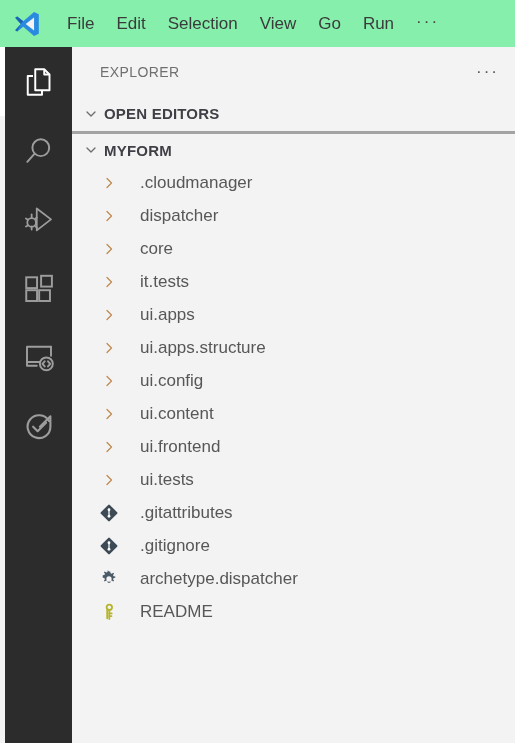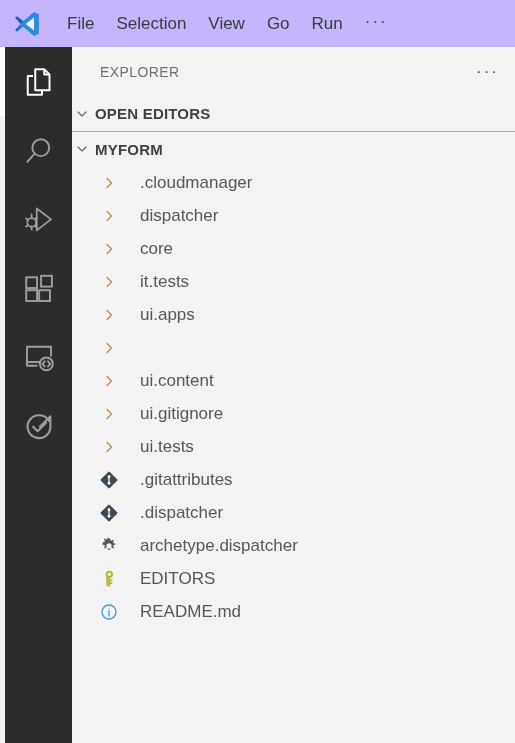--- a/index.html
+++ b/index.html
@@ -11,21 +11,21 @@
     background: #f3f3f3;
     font-family: "Liberation Sans", sans-serif;
     -webkit-font-smoothing: antialiased;
   }
 
   
   #menubar {
     position: absolute;
     left: 0; top: 0;
     width: 515px; height: 47px;
-    background: #c4b5fd;
+    background: #86efac;
     display: flex;
     align-items: center;
   }
   #vscode-logo {
     width: 34px; height: 34px;
     margin-left: 10px; margin-right: 12px;
     flex: 0 0 auto;
     display: flex; align-items: center; justify-content: center;
   }
   .menu-item {
@@ -93,25 +93,25 @@
     letter-spacing: 2px;
     line-height: 8px;
     cursor: pointer;
     padding: 6px 4px;
   }
 
   .section-header {
     height: 35px;
     display: flex;
     align-items: center;
-    padding-left: 1px;
+    padding-left: 10px;
     cursor: pointer;
   }
   .section-header.bordered {
-    border-top: 1px solid #a3a3a3;
+    border-top: 3px solid #a3a3a3;
   }
   .section-label {
     font-size: 15px;
     font-weight: bold;
     color: #3f3f46;
     letter-spacing: 0.2px;
     margin-left: 4px;
   }
   .chev-down {
     width: 18px; height: 18px;
@@ -155,20 +155,21 @@
   <div id="vscode-logo">
     <svg width="30" height="30" viewBox="0 0 32 32">
       <path d="M23.5 3.2 L28.6 5.7 L28.6 26.3 L23.5 28.8 L12.0 19.0 L5.6 23.9 L3.4 22.6 L9.4 16.0 L3.4 9.4 L5.6 8.1 L12.0 13.0 Z" fill="#2a8ae0"></path>
       <path d="M23.5 9.0 L23.5 23.0 L14.6 16.0 Z" fill="#f3f3f3"></path>
       <path d="M3.4 9.4 L5.6 8.1 L12.0 13.0 L9.4 16.0 Z" fill="#1a64b4"></path>
       <path d="M3.4 22.6 L5.6 23.9 L9.4 16.0 Z" fill="#1a64b4"></path>
     </svg>
   </div>
 
   <div class="menu-item">File</div>
+  <div class="menu-item">Edit</div>
   <div class="menu-item">Selection</div>
   <div class="menu-item">View</div>
   <div class="menu-item">Go</div>
   <div class="menu-item">Run</div>
   <div class="menu-item dots">···</div>
 </div>
 
 <div id="active-indicator"></div>
 
 <div id="activitybar">
@@ -312,39 +313,48 @@
     </span>
     <span class="tree-label">ui.apps</span>
   </div>
 
   <div class="tree-row">
     <span class="twisty">
       <svg width="16" height="16" viewBox="0 0 16 16" fill="none" stroke="#c08a52" stroke-width="1.3" stroke-linecap="round" stroke-linejoin="round">
           <path d="M6 3.5 l4.5 4.5 l-4.5 4.5"></path>
         </svg>
     </span>
-  </div>
-
+    <span class="tree-label">ui.apps.structure</span>
+  </div>
+
+  <div class="tree-row">
+    <span class="twisty">
+      <svg width="16" height="16" viewBox="0 0 16 16" fill="none" stroke="#c08a52" stroke-width="1.3" stroke-linecap="round" stroke-linejoin="round">
+          <path d="M6 3.5 l4.5 4.5 l-4.5 4.5"></path>
+        </svg>
+    </span>
+    <span class="tree-label">ui.config</span>
+  </div>
 
   <div class="tree-row">
     <span class="twisty">
       <svg width="16" height="16" viewBox="0 0 16 16" fill="none" stroke="#c08a52" stroke-width="1.3" stroke-linecap="round" stroke-linejoin="round">
           <path d="M6 3.5 l4.5 4.5 l-4.5 4.5"></path>
         </svg>
     </span>
     <span class="tree-label">ui.content</span>
   </div>
 
   <div class="tree-row">
     <span class="twisty">
       <svg width="16" height="16" viewBox="0 0 16 16" fill="none" stroke="#c08a52" stroke-width="1.3" stroke-linecap="round" stroke-linejoin="round">
           <path d="M6 3.5 l4.5 4.5 l-4.5 4.5"></path>
         </svg>
     </span>
-    <span class="tree-label">ui.gitignore</span>
+    <span class="tree-label">ui.frontend</span>
   </div>
 
   <div class="tree-row">
     <span class="twisty">
       <svg width="16" height="16" viewBox="0 0 16 16" fill="none" stroke="#c08a52" stroke-width="1.3" stroke-linecap="round" stroke-linejoin="round">
           <path d="M6 3.5 l4.5 4.5 l-4.5 4.5"></path>
         </svg>
     </span>
     <span class="tree-label">ui.tests</span>
   </div>
@@ -363,21 +373,21 @@
 
   <div class="tree-row">
     <span class="file-icon">
       <svg width="18" height="18" viewBox="0 0 16 16">
         <rect x="2.4" y="2.4" width="11.2" height="11.2" rx="1" transform="rotate(45 8 8)" fill="#3b4a54"></rect>
         <circle cx="8" cy="5.1" r="1.25" fill="#ffffff"></circle>
         <circle cx="8" cy="10.9" r="1.25" fill="#ffffff"></circle>
         <rect x="7.45" y="5.1" width="1.1" height="5.8" fill="#ffffff"></rect>
       </svg>
     </span>
-    <span class="tree-label">.dispatcher</span>
+    <span class="tree-label">.gitignore</span>
   </div>
 
   <div class="tree-row">
     <span class="file-icon">
       <svg width="18" height="18" viewBox="0 0 16 16" fill="#4a5a66">
         <path d="M8 1.3 l1.1 0 l0.25 1.5 a5.2 5.2 0 0 1 1.15 0.48 l1.22 -0.9 l0.78 0.78 l-0.9 1.22 a5.2 5.2 0 0 1 0.48 1.15 l1.5 0.25 l0 1.1 l-1.5 0.25 a5.2 5.2 0 0 1 -0.48 1.15 l0.9 1.22 l-0.78 0.78 l-1.22 -0.9 a5.2 5.2 0 0 1 -1.15 0.48 l-0.25 1.5 l-1.1 0 l-1.1 0 l-0.25 -1.5 a5.2 5.2 0 0 1 -1.15 -0.48 l-1.22 0.9 l-0.78 -0.78 l0.9 -1.22 a5.2 5.2 0 0 1 -0.48 -1.15 l-1.5 -0.25 l0 -1.1 l0 -1.1 l1.5 -0.25 a5.2 5.2 0 0 1 0.48 -1.15 l-0.9 -1.22 l0.78 -0.78 l1.22 0.9 a5.2 5.2 0 0 1 1.15 -0.48 l0.25 -1.5 z"></path>
         <circle cx="8" cy="8" r="2.35" fill="#f3f3f3"></circle>
       </svg>
     </span>
     <span class="tree-label">archetype.dispatcher</span>
@@ -386,28 +396,18 @@
   <div class="tree-row">
     <span class="file-icon">
       <svg width="18" height="18" viewBox="0 0 16 16" fill="none" stroke="#b5b52d" stroke-width="1.6" stroke-linecap="round">
         <circle cx="8.3" cy="3.8" r="2.4" fill="none"></circle>
         <line x1="8.3" y1="6.2" x2="8.3" y2="14.2"></line>
         <line x1="8.3" y1="9.2" x2="10.4" y2="9.2"></line>
         <line x1="8.3" y1="11.6" x2="10.2" y2="11.6"></line>
         <line x1="6.4" y1="6.6" x2="6.4" y2="13.6"></line>
       </svg>
     </span>
-    <span class="tree-label">EDITORS</span>
-  </div>
-
-
-  <div class="tree-row">
-    <span class="file-icon">
-      <svg width="18" height="18" viewBox="0 0 16 16" fill="none" stroke="#4a9bd1" stroke-width="1.25">
-        <circle cx="8" cy="8" r="6.2"></circle>
-        <circle cx="8" cy="4.7" r="0.55" fill="#4a9bd1" stroke="none"></circle>
-        <line x1="8" y1="6.8" x2="8" y2="11.6" stroke-linecap="round"></line>
-      </svg>
-    </span>
-    <span class="tree-label">README.md</span>
-  </div>
+    <span class="tree-label">README</span>
+  </div>
+
+
 
 </div>
 
 </body></html>

